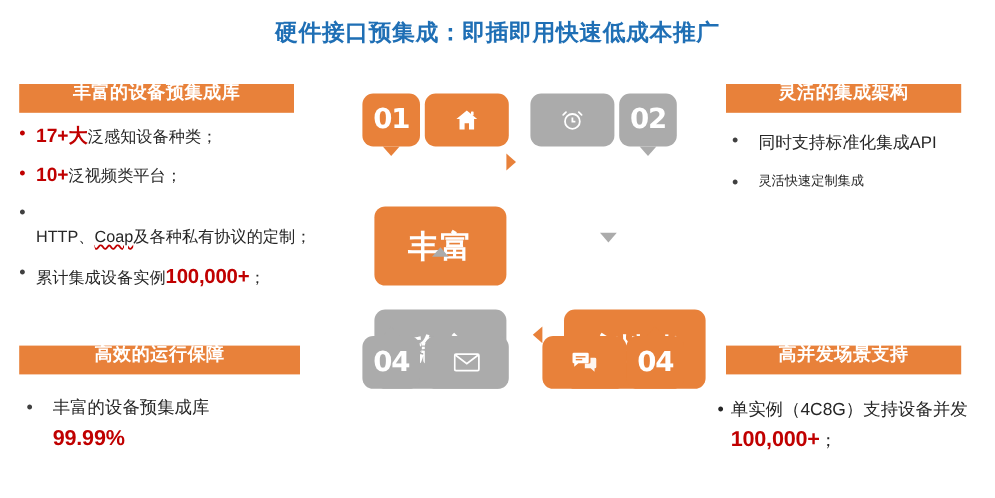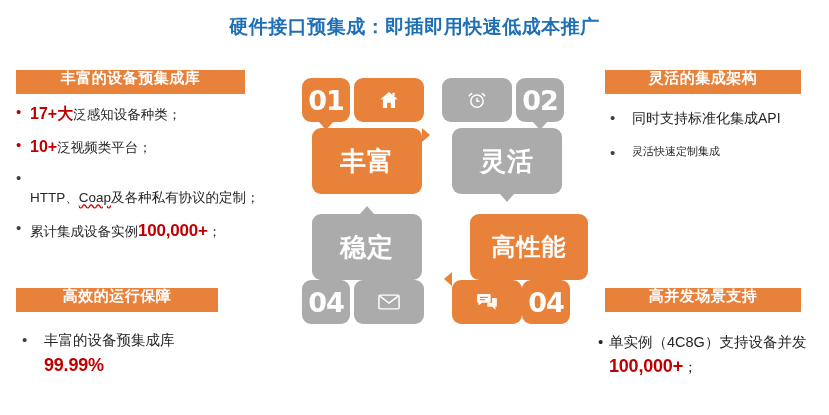--- a/index.html
+++ b/index.html
@@ -20,21 +20,21 @@
   
   .band{
     position:absolute;height:24px;background:#E8813A;
     display:flex;align-items:flex-start;justify-content:center;
   }
   .band-label{
     color:#ffffff;font-size:15px;font-weight:bold;letter-spacing:0.5px;
     white-space:nowrap;line-height:1;
   }
   #band-rich      {left:16px; top:70px;  width:229px;}
-  #band-ops       {left:16px; top:288px; width:202px;}
+  #band-ops       {left:16px; top:288px; width:234px;}
   #band-arch      {left:605px;top:70px;  width:196px;}
   #band-concurrent{left:605px;top:288px; width:196px;}
 
   
   .list{position:absolute;}
   .li{
     position:relative;display:flex;align-items:flex-start;
     font-size:13.5px;color:#262626;line-height:1.5;
   }
   .dot{
@@ -66,28 +66,28 @@
   #q3{left:2px;  top:128px;}
   #q4{left:142px;top:128px;}
 
   .bx{position:absolute;border-radius:9px;}
   .or{background:#E8813A;}
   .gr{background:#ABABAB;}
 
   
   .badge{width:48px;height:44px;display:flex;align-items:center;justify-content:center;}
   .badge span{
-    color:#ffffff;font-size:27px;font-weight:bold;line-height:1;
+    color:#ffffff;font-size:23px;font-weight:bold;line-height:1;
     font-family:"DejaVu Sans",sans-serif;letter-spacing:-1px;
   }
   
   .ibx{width:70px;height:44px;display:flex;align-items:center;justify-content:center;}
   .ibx svg{display:block;}
   
-  .mbx{width:110px;height:66px;display:flex;align-items:center;justify-content:center;}
+  .mbx{width:110px;height:66px;display:flex;align-items:center;justify-content:center;margin-top:44px;}
   .mbx span{
     color:#ffffff;font-size:26px;font-weight:bold;letter-spacing:1px;
     line-height:1;white-space:nowrap;
   }
 
   
   .tri{position:absolute;width:0;height:0;}
   .tri-d{border-left:7px solid transparent;border-right:7px solid transparent;}
   .tri-u{border-left:7px solid transparent;border-right:7px solid transparent;}
   .tri-r{border-top:7px solid transparent;border-bottom:7px solid transparent;}
@@ -208,23 +208,20 @@
             <path d="M5.6 4.2 2.8 6.8M18.4 4.2l2.8 2.6" stroke-linecap="round"></path>
           </svg>
         </span>
       </div>
 
       <div class="bx gr badge" style="left:74px;top:0;">
         <span>02</span>
       </div>
       <div class="tri tri-d gr" style="left:91px;top:44px;"></div>
 
-      <div class="bx gr mbx" style="left:10px;top:50px;">
-        <span>灵活</span>
-      </div>
       <div class="tri tri-d gr" style="left:58px;top:116px;"></div>
     </div>
 
     <div class="qd" id="q3">
       <div class="bx gr mbx" style="left:10px;top:8px;">
         <span>稳定</span>
       </div>
       <div class="tri tri-u gr" style="left:58px;top:0;"></div>
 
       <div class="bx gr badge" style="left:0;top:74px;">

